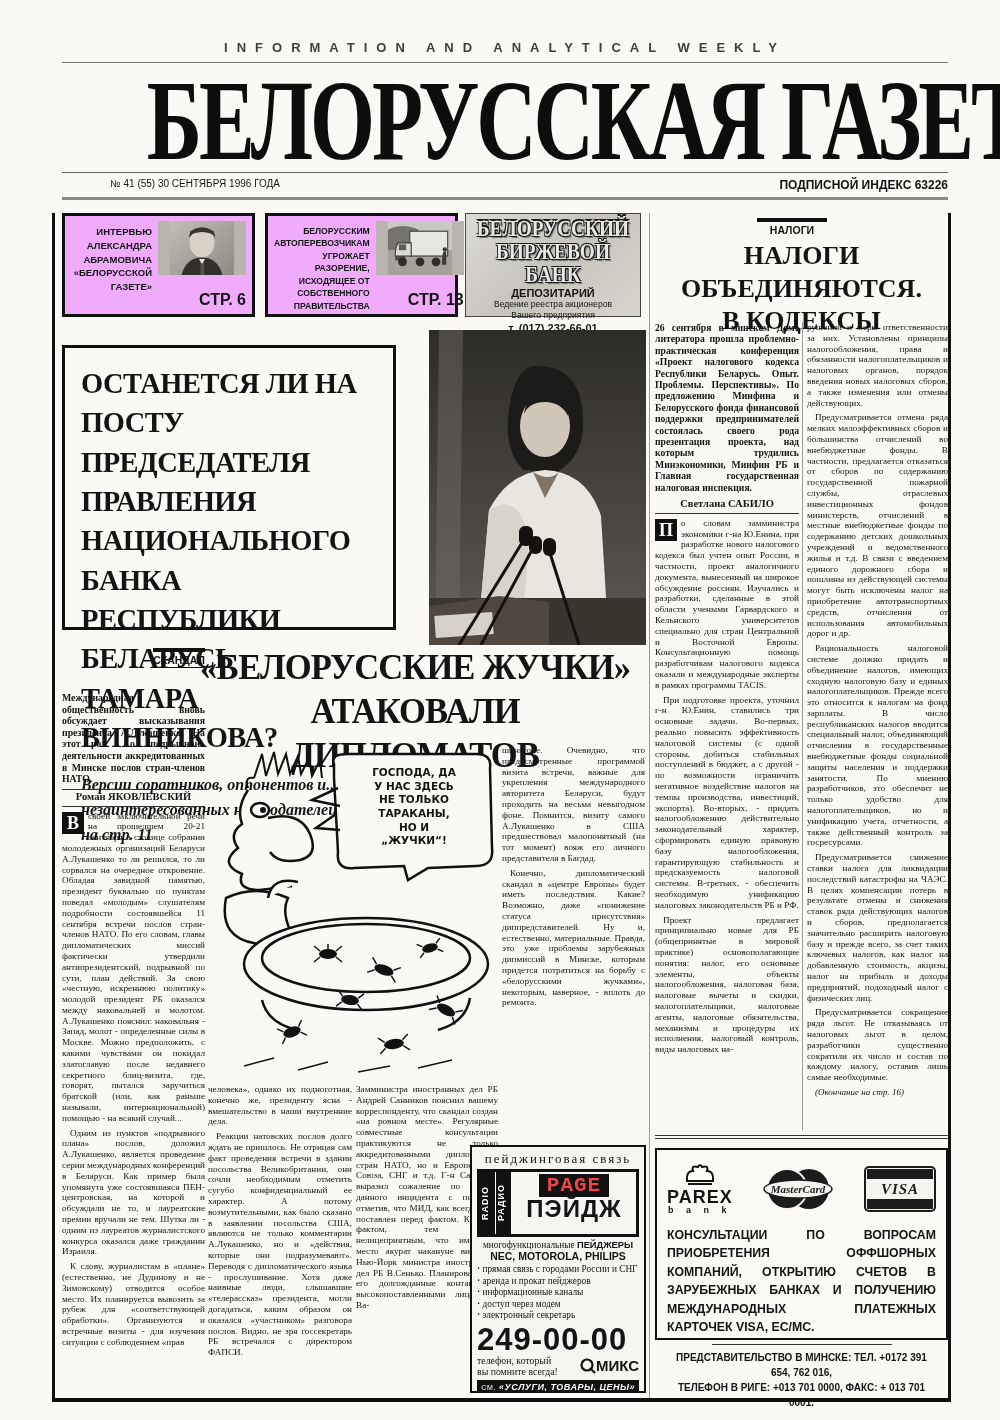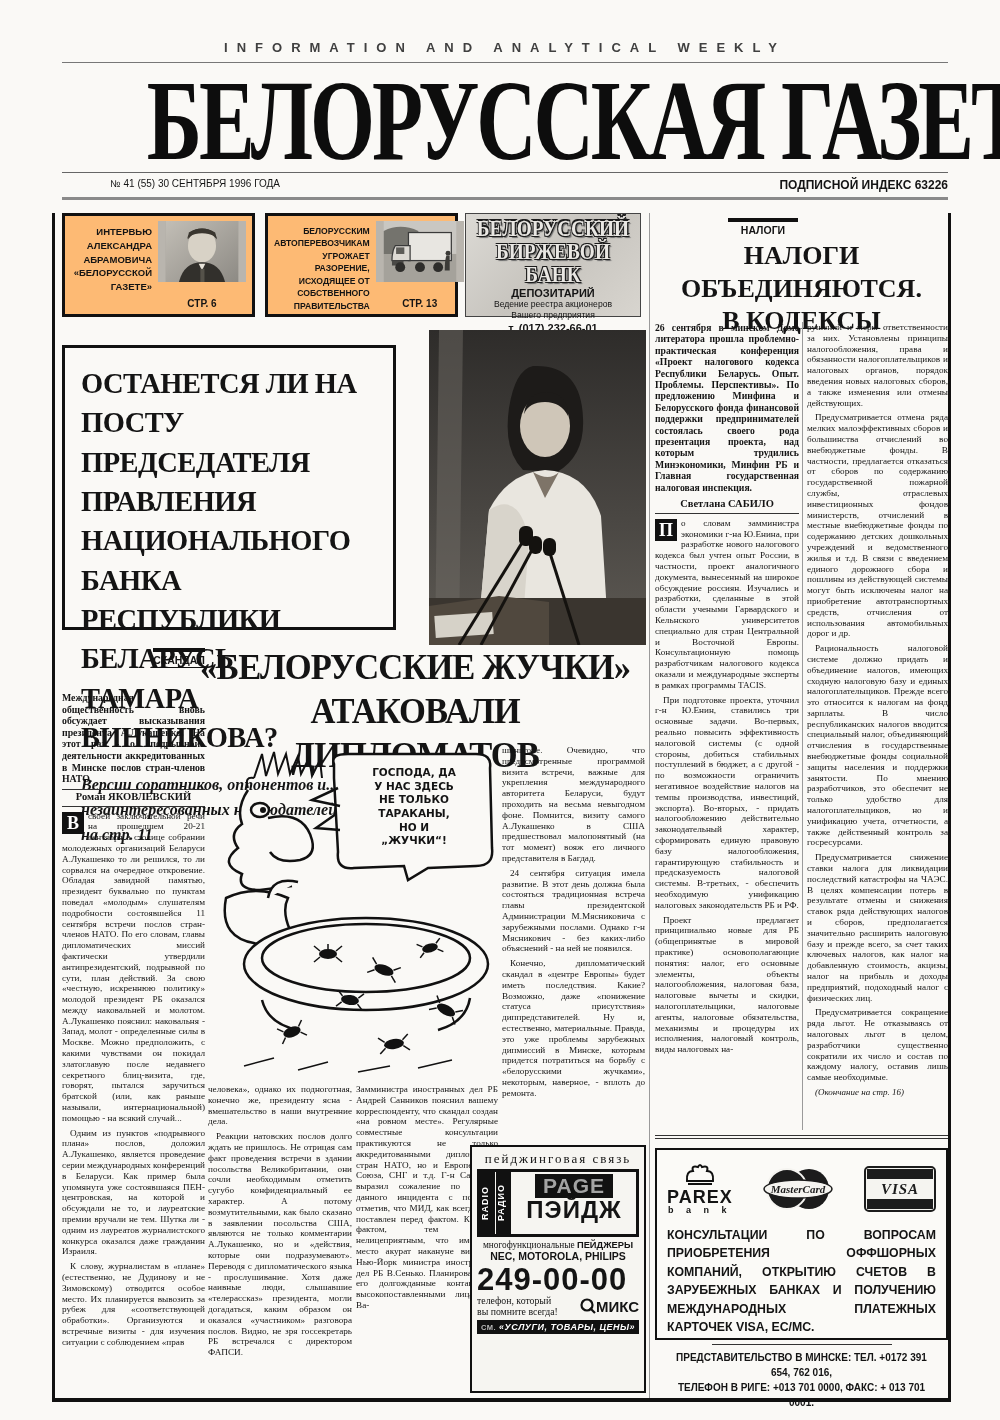--- a/index.html
+++ b/index.html
@@ -15,25 +15,25 @@
   .tagline-rule{left:62px;top:62px;width:886px;height:1px;background:#777;}
   .masthead{left:0;top:58px;width:1000px;height:116px;text-align:center;overflow:visible;}
   .masthead span{display:inline-block;font-size:110px;font-weight:bold;letter-spacing:-4px;
            transform:scale(0.76,1.04);transform-origin:center;white-space:nowrap;color:#0d0d0d;}
   .mast-rule{left:62px;top:172px;width:886px;height:1px;background:#666;}
   .issue-left{left:62px;top:178px;font-family:"Liberation Sans",sans-serif;font-size:10px;font-weight:normal;padding-left:48px;}
   .issue-right{right:52px;top:178px;font-family:"Liberation Sans",sans-serif;font-size:12px;font-weight:bold;}
   .thick-rule{left:62px;top:197px;width:886px;height:3px;background:#8a8a8a;}
 
   
-  .teaser{border:3px solid #111;background:#fdba74;padding:5px 6px;box-sizing:border-box;display:flex;}
+  .teaser{border:3px solid #111;background:#f0abfc;padding:5px 6px;box-sizing:border-box;display:flex;}
   .teaser-text{flex:1;font-family:"Liberation Sans",sans-serif;font-size:9.5px;font-weight:bold;
                text-align:right;line-height:1.45;padding:4px 6px 0 0;text-transform:uppercase;}
   .teaser-right{width:88px;display:flex;flex-direction:column;}
-  .teaser-page{font-family:"Liberation Sans",sans-serif;font-size:10px;font-weight:bold;text-align:center;margin-top:16px;}
+  .teaser-page{font-family:"Liberation Sans",sans-serif;font-size:16px;font-weight:bold;text-align:right;margin-top:16px;}
   .tphoto{width:88px;height:74px;background:#b9b5ae;}
 
   
   .bank{border:1px solid #444;background:linear-gradient(135deg,#dcdad5 0%,#c7c4be 50%,#d8d5cf 100%);
         text-align:center;padding:6px 4px;box-sizing:border-box;}
   .bank-title{font-weight:bold;font-size:21px;line-height:1.0;letter-spacing:0px;color:#e9e7e3;
         text-shadow:-1px -1px 0 #1c1c1c,1px -1px 0 #1c1c1c,-1px 1px 0 #1c1c1c,1px 1px 0 #1c1c1c,2px 2px 1px #6b6b6b;
         transform:scale(0.92,1.1);white-space:pre-line;}
   .bank-sub{font-family:"Liberation Sans",sans-serif;font-size:11px;font-weight:bold;margin-top:4px;}
   .bank-line{font-family:"Liberation Sans",sans-serif;font-size:8.6px;line-height:1.25;}
@@ -76,21 +76,21 @@
                text-align:center;white-space:pre-line;}
 
   
   .pager{left:470px;top:1145px;width:176px;height:248px;border:2px solid #111;box-sizing:border-box;
          background:#f6f5f1;padding:3px 5px;overflow:hidden;}
   .pager-header{font-size:13px;text-align:center;letter-spacing:2px;margin:1px 0 2px 0;}
   .pager-logo{border:3px solid #111;display:flex;height:62px;align-items:stretch;}
   .vstrip{width:15px;background:#111;color:#fff;font-family:"Liberation Sans",sans-serif;font-weight:bold;
           font-size:9px;writing-mode:vertical-rl;transform:rotate(180deg);text-align:center;letter-spacing:1px;margin-right:1px;}
   .pager-brandbox{flex:1;text-align:center;padding-top:2px;}
-  .brand-page{display:inline-block;background:#111;color:#a3a3a3;font-family:Liberation Sans, sans-serif;
+  .brand-page{display:inline-block;background:#111;color:#ef4444;font-family:Liberation Mono, monospace;
               font-weight:bold;font-size:21px;padding:0 8px;letter-spacing:1px;}
   .brand-peydzh{font-family:"Liberation Sans",sans-serif;font-weight:bold;font-size:24px;letter-spacing:1px;line-height:1.0;}
   .pager-line1{font-size:9.3px;text-align:center;margin-top:3px;}
   .pager-line1 b{font-family:"Liberation Sans",sans-serif;}
   .pager-line2{font-family:"Liberation Sans",sans-serif;font-weight:bold;font-size:10.5px;text-align:center;}
   .pager-bullets{margin:2px 0 0 0;padding:0;list-style:none;font-size:9.3px;line-height:11.5px;}
   .pager-bullets li::before{content:"· ";font-weight:bold;}
   .pager-phone{font-family:"Liberation Sans",sans-serif;font-weight:bold;font-size:31px;letter-spacing:1px;
                line-height:1.0;margin-top:2px;}
   .pager-tagrow{display:flex;align-items:center;}
@@ -178,21 +178,21 @@
     <div class="bank-title">БЕЛОРУССКИЙ
 БИРЖЕВОЙ БАНК</div>
     <div class="bank-sub">ДЕПОЗИТАРИЙ</div>
     <div class="bank-line">Ведение реестра акционеров</div>
     <div class="bank-line">Вашего предприятия</div>
     <div class="bank-phone">т. (017) 232-66-01</div>
   </div>
 
   <div class="abs colrule" style="left:649px;top:213px;height:1185px;"></div>
 
-  <div class="abs kicker" style="left:728px;top:218px;width:70px;">
+  <div class="abs kicker" style="left:757px;top:218px;width:70px;">
     <span class="bar"></span>
     <span>НАЛОГИ</span>
   </div>
   <div class="abs tax-headline">НАЛОГИ ОБЪЕДИНЯЮТСЯ.
 В КОДЕКСЫ</div>
 
   <div class="abs bodycol" style="left:655px;top:322px;width:144px;height:810px;">
     <p class="noind intro">26 сентября в минском Доме литератора прошла проблемно-практическая конференция «Проект налогового кодекса Республики Беларусь. Опыт. Проблемы. Перспективы». По предложению Минфина и Белорусского фонда финансовой поддержки предпринимателей состоялась своего рода презентация проекта, над которым трудились Минэкономики, Минфин РБ и Главная государственная налоговая инспекция.</p>
     <p class="byline">Светлана САБИЛО</p>
     <p class="noind"><span class="dcap">П</span><span>о словам замминистра экономики г-на Ю.Енина, при разработке нового налогового кодекса был учтен опыт России, в частности, проект аналогичного документа, вынесенный на широкое обсуждение россиян. Изучались и разработки, сделанные в этой области учеными Гарвардского и Кельнского университетов специально для стран Центральной и Восточной Европы. Консультационную помощь разработчикам налогового кодекса оказали и международные эксперты в рамках программы TACIS.</span></p>
@@ -382,36 +382,42 @@
 
   <div class="abs bodycol" style="left:208px;top:1084px;width:144px;height:312px;">
     <p class="noind">человека», однако их подноготная, конечно же, президенту ясна - вмешательство в наши внутренние дела.</p>
     <p>Реакции натовских послов долго ждать не пришлось. Не отрицая сам факт проведения встречи в здании посольства Великобритании, они сочли необходимым отметить сугубо конфиденциальный ее характер. А потому возмутительными, как было сказано в заявлении посольства США, являются не только комментарии А.Лукашенко, но и «действия, которые они подразумевают». Переводя с дипломатического языка - прослушивание. Хотя даже наивные люди, слышавшие «телерассказ» президента, могли догадаться, каким образом он оказался «участником» разговора послов. Видно, не зря госсекретарь РБ встречался с директором ФАПСИ.</p>
   </div>
   <div class="abs bodycol" style="left:356px;top:1084px;width:142px;height:312px;">
     <p class="noind">Замминистра иностранных дел РБ Андрей Санников пояснил вашему корреспонденту, что скандал создан «на ровном месте». Регулярные совместные консультации практикуются не только аккредитованными дипломатами стран НАТО, но и Европейского Союза, СНГ и т.д. Г-н Санников выразил сожаление по поводу данного инцидента с послами, отметив, что МИД, как всегда, был поставлен перед фактом. К слову, фактом, тем более нелицеприятным, что имел он место акурат накануне визита в Нью-Йорк министра иностранных дел РБ В.Сенько. Планировались и его долгожданные контакты с высокопоставленными лицами в Ва-</p>
   </div>
   <div class="abs bodycol" style="left:502px;top:745px;width:143px;height:396px;">
     <p class="noind">шингтоне. Очевидно, что предусмотренные программой визита встречи, важные для укрепления международного авторитета Беларуси, будут проходить на весьма невыгодном фоне. Помнится, визиту самого А.Лукашенко в США предшествовал малопонятный (на тот момент) вояж его личного представителя в Багдад.</p>
-    <p>24 сентября ситуация имела развитие. В этот день должна была состояться традиционная встреча главы президентской Администрации М.Мясниковича с зарубежными послами. Однако г-н Мясникович - без каких-либо объяснений - на ней не появился.</p>
     <p>Конечно, дипломатический скандал в «центре Европы» будет иметь последствия. Какие? Возможно, даже «понижение статуса присутствия» диппредставителей. Ну и, естественно, материальные. Правда, это уже проблемы зарубежных дипмиссий в Минске, которым придется потратиться на борьбу с «белорусскими жучками», некоторым, наверное, - вплоть до ремонта.</p>
   </div>
 
   <div class="abs pager">
     <div class="pager-header">пейджинговая связь</div>
     <div class="pager-logo">
       <div class="vstrip">RADIO</div>
       <div class="vstrip">РАДИО</div>
       <div class="pager-brandbox">
         <span class="brand-page">PAGE</span>
         <div class="brand-peydzh">ПЭЙДЖ</div>
       </div>
     </div>
     <div class="pager-line1"><span>многофункциональные </span><b>ПЕЙДЖЕРЫ</b></div>
     <div class="pager-line2">NEC, MOTOROLA, PHILIPS</div>
+    <ul class="pager-bullets">
+      <li>прямая связь с городами России и СНГ</li>
+      <li>аренда и прокат пейджеров</li>
+      <li>информационные каналы</li>
+      <li>доступ через модем</li>
+      <li>электронный секретарь</li>
+    </ul>
     <div class="pager-phone">249-00-00</div>
     <div class="pager-tagrow">
       <div class="pager-tag">телефон, который
 вы помните всегда!</div>
       <div class="mix-logo">
         <svg width="16" height="16" viewBox="0 0 16 16">
           <circle cx="7" cy="7" r="5.5" fill="none" stroke="#111" stroke-width="2.2"></circle>
           <line x1="10" y1="10" x2="15" y2="15" stroke="#111" stroke-width="2.2"></line>
         </svg>
         <span>МИКС</span>

